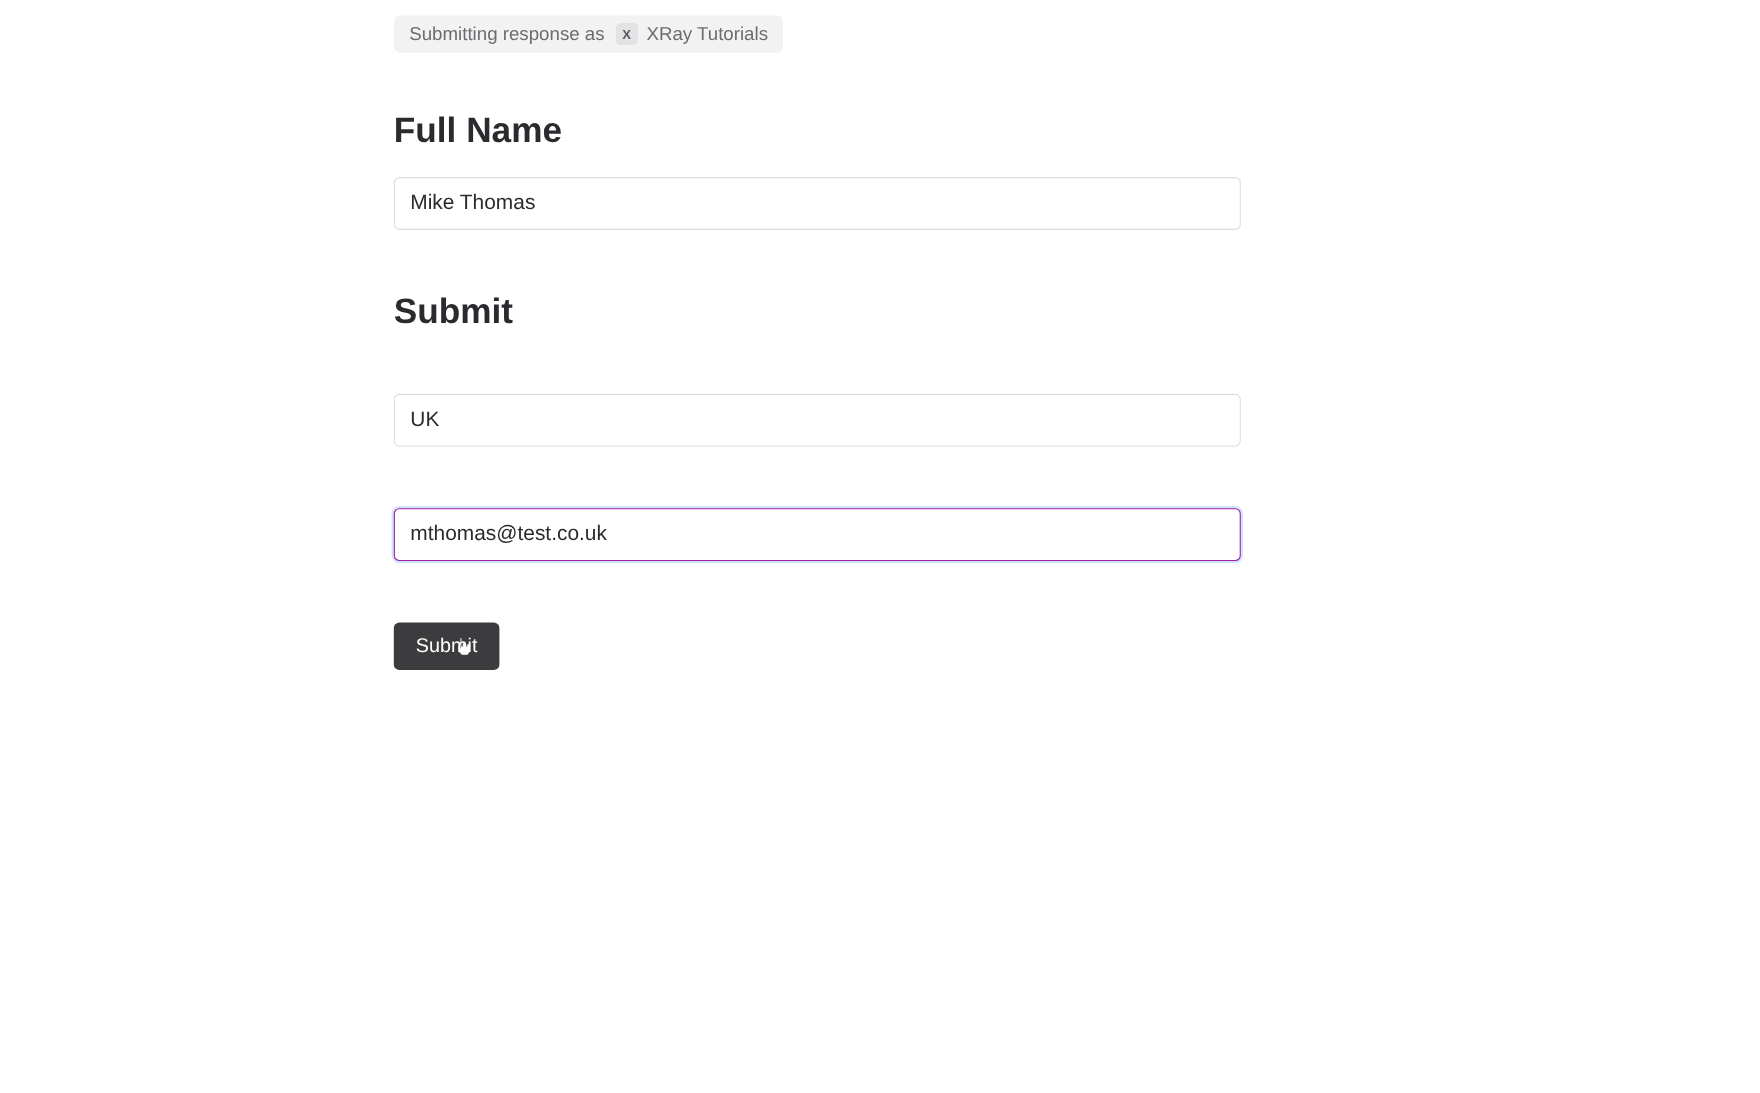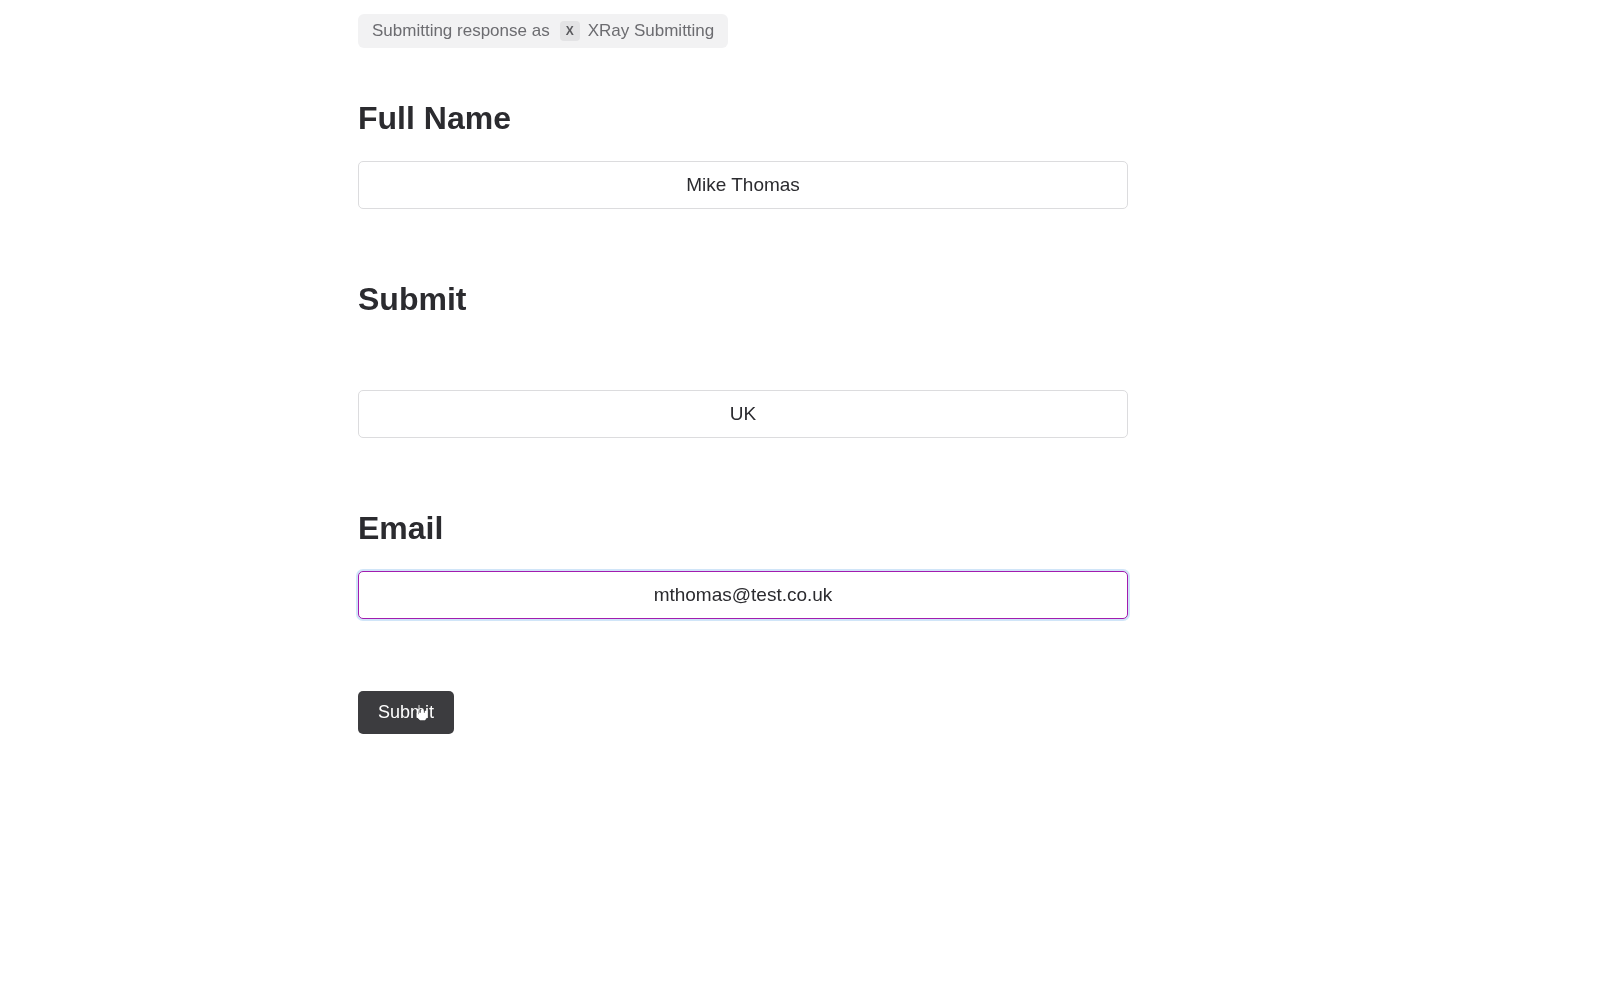--- a/index.html
+++ b/index.html
@@ -37,40 +37,39 @@
       height: 20px;
       background: #e3e3e5;
       border-radius: 4px;
       margin: 0 8px 0 10px;
       font-size: 12px;
       font-weight: 600;
       color: #5a5a5e;
       cursor: pointer;
     }
     .field {
-      margin-bottom: 72px;
+      margin-bottom: 56px;
     }
     .field-label {
       font-size: 32px;
       font-weight: 700;
       color: #2b2b2f;
       margin-bottom: 24px;
     }
     .field-input {
       width: 100%;
       height: 48px;
       border: 1px solid #dcdcde;
       border-radius: 5px;
       padding: 0 14px;
       font-size: 19px;
       color: #2b2b2f;
       background: #ffffff;
       font-family: inherit;
       outline: none;
-      text-align: center;
     }
     .field-input.focused {
       border: 1px solid #a21caf;
       box-shadow: 0 0 0 2px rgba(120, 180, 235, 0.35);
     }
     .submit-button {
       background: #3c3c3f;
       color: #ffffff;
       border: none;
       border-radius: 5px;
@@ -89,38 +88,37 @@
     }
   </style>
 </head>
 <body>
 
 <div class="container">
 
   <div class="pill">
     <span>Submitting response as</span>
     <span class="pill-close">X</span>
-    <span>XRay Submitting</span>
+    <span>XRay Tutorials</span>
   </div>
 
   <div class="field">
     <div class="field-label">Full Name</div>
     <input type="text" class="field-input" value="Mike Thomas" style="">
   </div>
 
   <div class="field">
     <div class="field-label">Submit</div>
   </div>
 
   <div class="field">
     <input type="text" class="field-input" value="UK" style="">
   </div>
 
   <div class="field">
-    <div class="field-label">Email</div>
     <input type="text" class="field-input focused" value="mthomas@test.co.uk" style="">
   </div>
 
   <button class="submit-button">
     <span>Submit</span>
     <span class="cursor-icon">
       <svg width="16" height="20" viewBox="0 0 16 20">
         <path d="M5 2 L5 12 L3 10 L3 14 L6 17 L11 17 L13 14 L13 8 L11 8 L11 10 L9 10 L9 7 L7 7 L7 10 L5 10 Z" fill="#ffffff" stroke="#ffffff" stroke-width="0.5"></path>
       </svg>
     </span>

